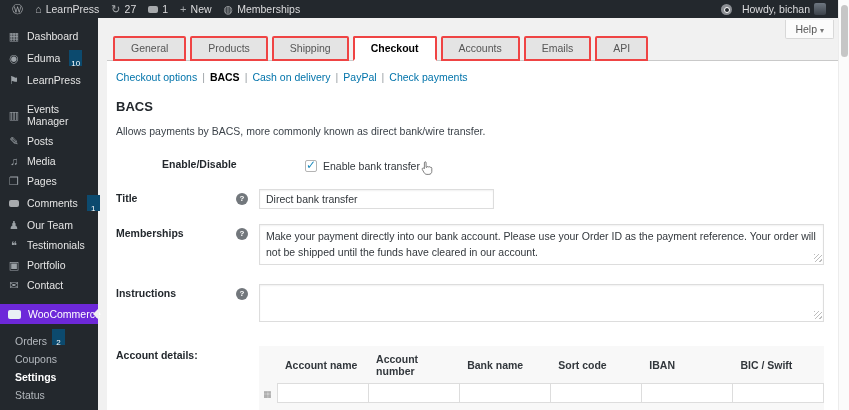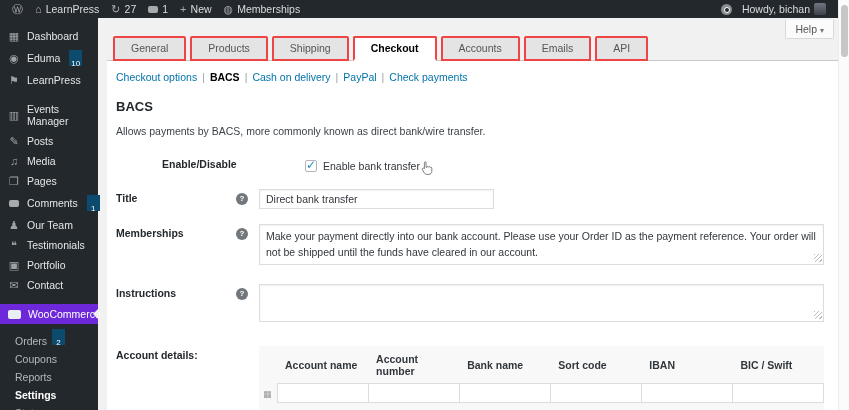--- a/index.html
+++ b/index.html
@@ -192,21 +192,20 @@
     <div class="side-item active">
       <span class="woo-box"></span>
       <span>WooCommerce</span>
     </div>
     <div class="submenu">
       <span class="sub-item">
         <span>Orders</span>
         <span class="badge">2</span>
       </span>
       <span class="sub-item">Coupons</span>
-      <span class="sub-item">Reports</span>
       <span class="sub-item current">Settings</span>
       <span class="sub-item">Status</span>
 
     </div>
   </div>
 
   <div class="content">
     <div class="help-btn">
       <span>Help</span><span class="caret">▾</span>
     </div>

